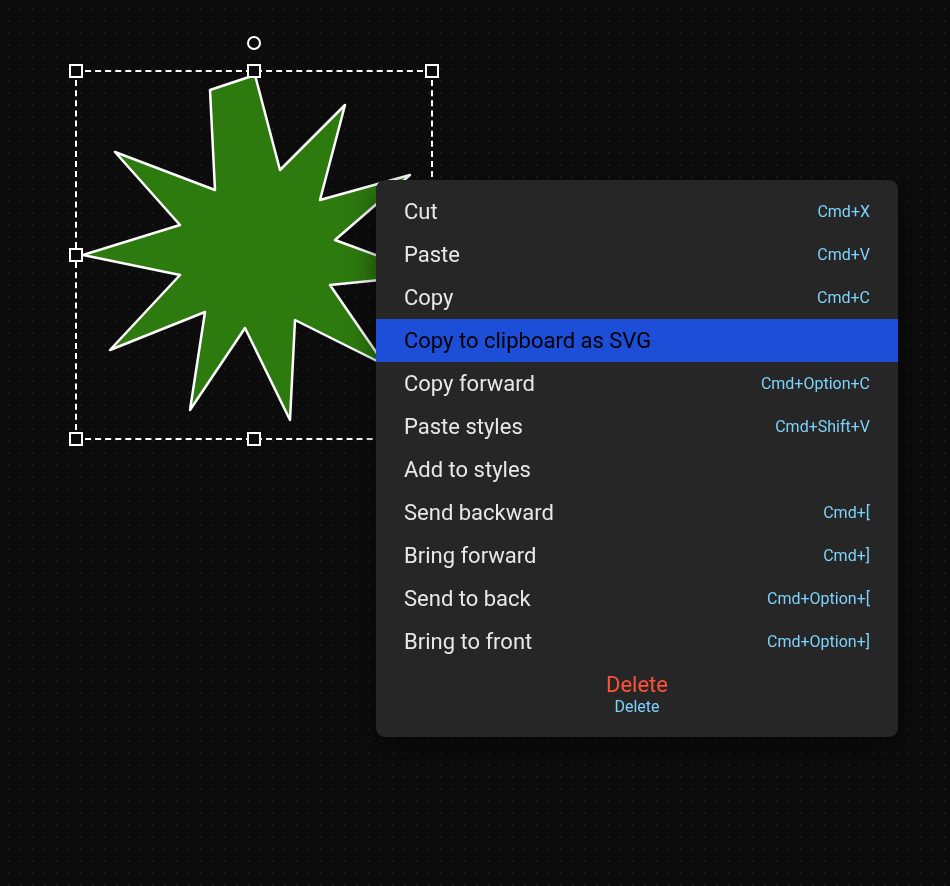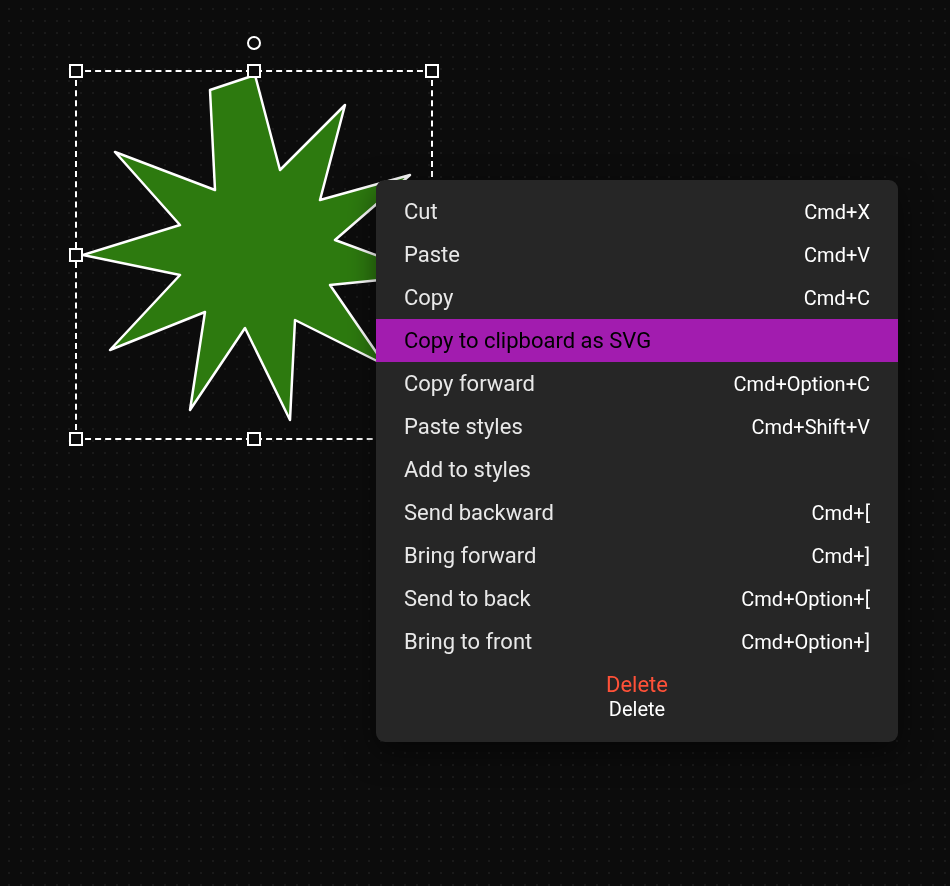--- a/index.html
+++ b/index.html
@@ -88,25 +88,25 @@
       display: flex;
       justify-content: space-between;
       align-items: center;
       padding: 9px 28px 9px 28px;
       font-size: 22px;
       font-weight: 400;
       color: #e8e8e8;
       cursor: default;
     }
     .menu-item .shortcut {
-      color: #ffffff;
-      font-size: 20px;
+      color: #7dd3fc;
+      font-size: 16px;
     }
     .menu-item.highlighted {
-      background: #a21caf;
+      background: #1d4ed8;
       color: #000;
     }
     .menu-item.danger {
       color: #ff5138;
       flex-direction: column;
     }
   </style>
 </head>
 <body>
 

